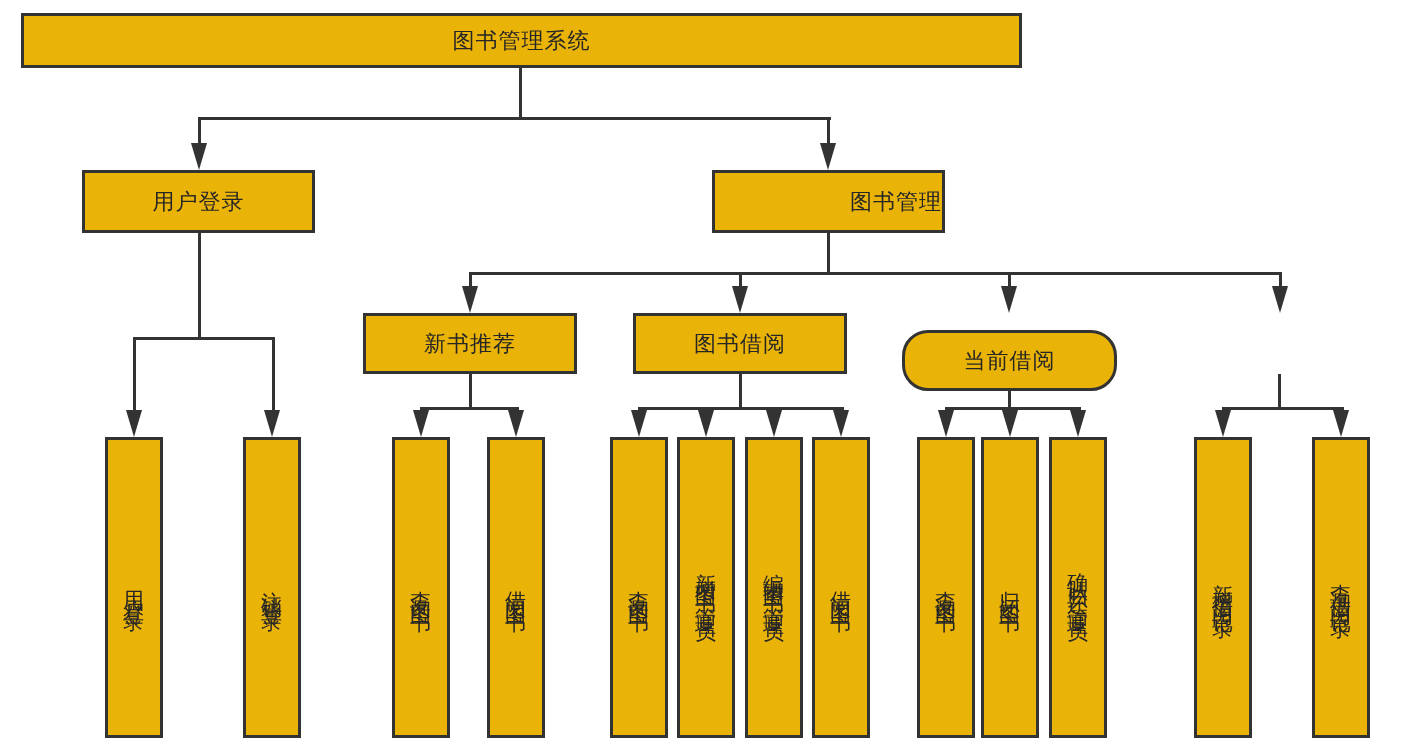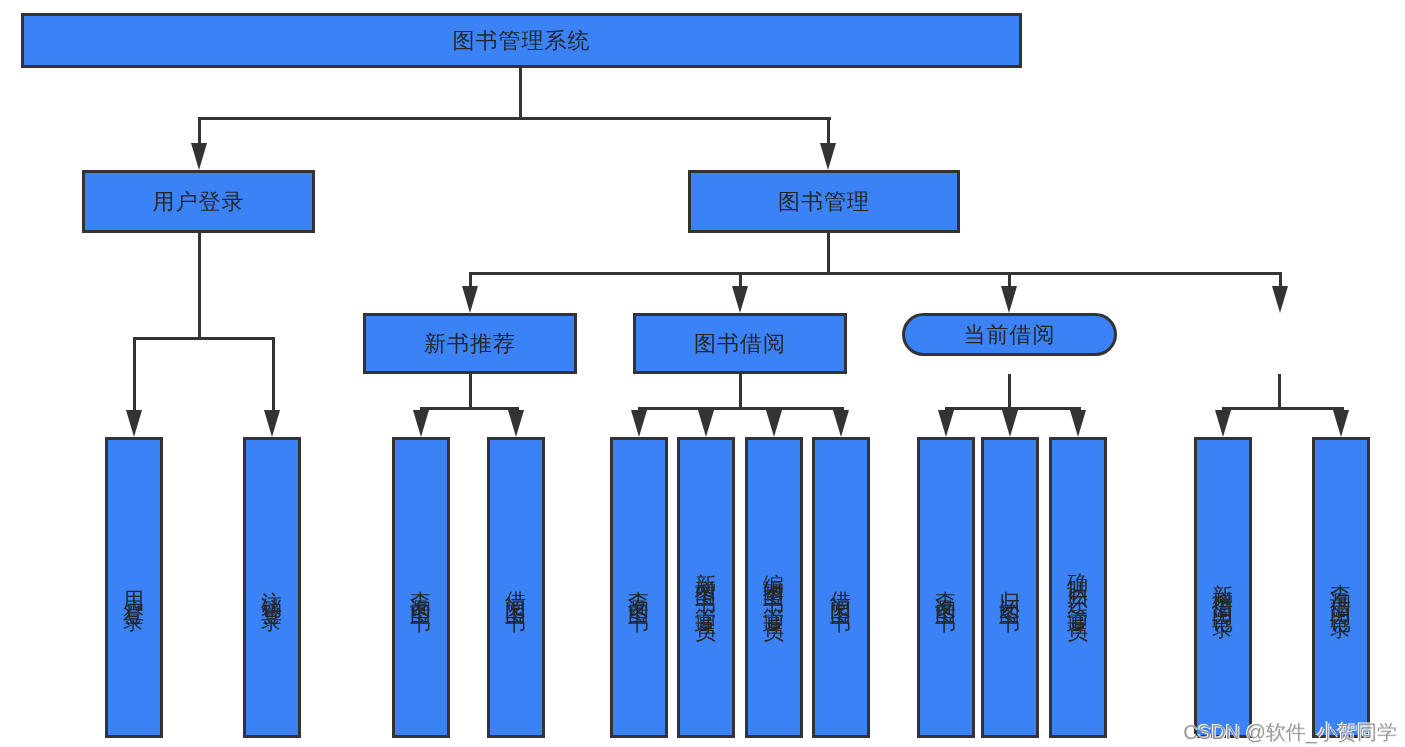--- a/index.html
+++ b/index.html
@@ -1,18 +1,18 @@
 <!DOCTYPE html>
 <html><head>
 <meta charset="utf-8">
 <style>
   html,body{margin:0;padding:0;background:#ffffff;}
   body{font-family:"Liberation Sans","DejaVu Sans",sans-serif;}
   .canvas{position:relative;width:1405px;height:747px;background:#ffffff;overflow:hidden;}
-  .box{position:absolute;box-sizing:border-box;border:3px solid #333333;background:#3b82f6;
+  .box{position:absolute;box-sizing:border-box;border:3px solid #333333;background:#eab308;
        display:flex;align-items:center;justify-content:center;color:#262626;}
   .hbox{font-size:22px;letter-spacing:1px;}
   .leaf{font-size:21px;}
   .vlabel{writing-mode:vertical-rl;text-orientation:mixed;letter-spacing:7px;line-height:1.1;}
   .line{position:absolute;background:#333333;}
   .arrow{position:absolute;width:0;height:0;
          border-left:8px solid transparent;border-right:8px solid transparent;
          border-top:27px solid #333333;}
   .watermark{position:absolute;white-space:nowrap;font-size:20px;color:#98999b;
              text-shadow:1px 1px 0 #f2f2f2,-1px -1px 0 #ffffff;z-index:10;}
@@ -68,31 +68,31 @@
   <div class="arrow" style="left:1215px;top:410px;"></div>
   <div class="arrow" style="left:1333px;top:410px;"></div>
 
   <div class="box hbox" style="left:21px;top:13px;width:1001px;height:55px;">
     <span>图书管理系统</span>
   </div>
 
   <div class="box hbox" style="left:82px;top:170px;width:233px;height:63px;">
     <span>用户登录</span>
   </div>
-  <div class="box hbox" style="left:688px;top:170px;width:272px;height:63px;">
+  <div class="box hbox" style="left:712px;top:170px;width:233px;height:63px;justify-content:flex-end;">
     <span>图书管理</span>
   </div>
 
   <div class="box hbox" style="left:633px;top:313px;width:214px;height:61px;">
     <span>图书借阅</span>
   </div>
   <div class="box hbox" style="left:363px;top:313px;width:214px;height:61px;">
     <span>新书推荐</span>
   </div>
-  <div class="box hbox" style="left:902px;top:313px;width:215px;height:43px;border-radius:26px;">
+  <div class="box hbox" style="left:902px;top:330px;width:215px;height:61px;border-radius:26px;">
     <span>当前借阅</span>
   </div>
 
   <div class="box leaf" style="left:105px;top:437px;width:58px;height:301px;">
     <span class="vlabel">用户登录</span>
   </div>
   <div class="box leaf" style="left:243px;top:437px;width:58px;height:301px;">
     <span class="vlabel">注销登录</span>
   </div>
 
@@ -126,15 +126,14 @@
     <span class="vlabel">确认归还（管理员）</span>
   </div>
 
   <div class="box leaf" style="left:1194px;top:437px;width:58px;height:301px;">
     <span class="vlabel">新增借阅记录</span>
   </div>
   <div class="box leaf" style="left:1312px;top:437px;width:58px;height:301px;">
     <span class="vlabel">查询借阅记录</span>
   </div>
 
-  <div class="watermark" style="right:8px;top:719px;">CSDN @软件_小贺同学</div>
 
 </div>
 
 </body></html>

